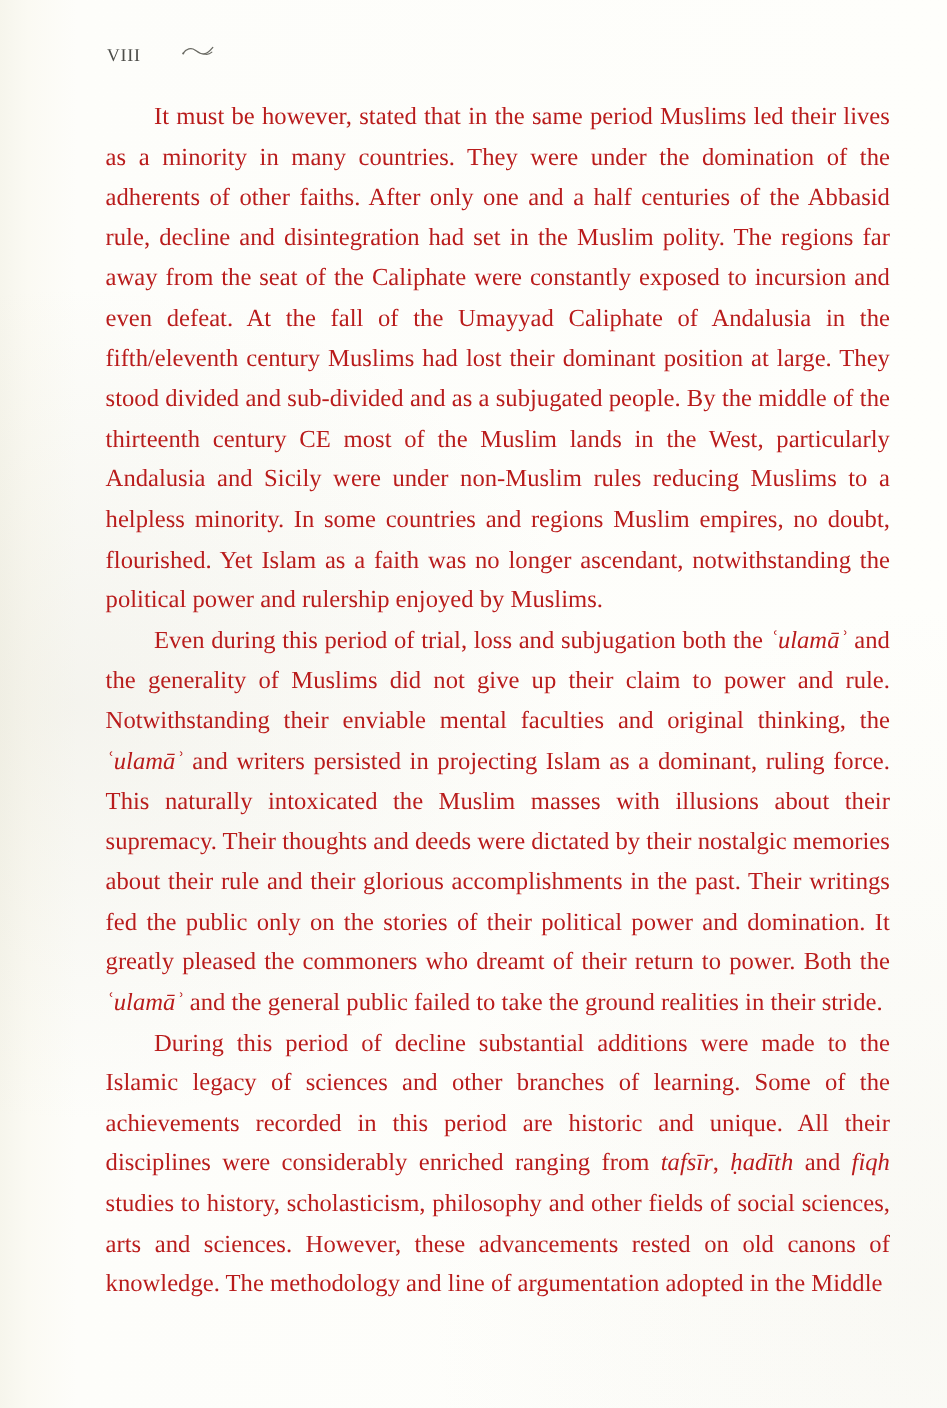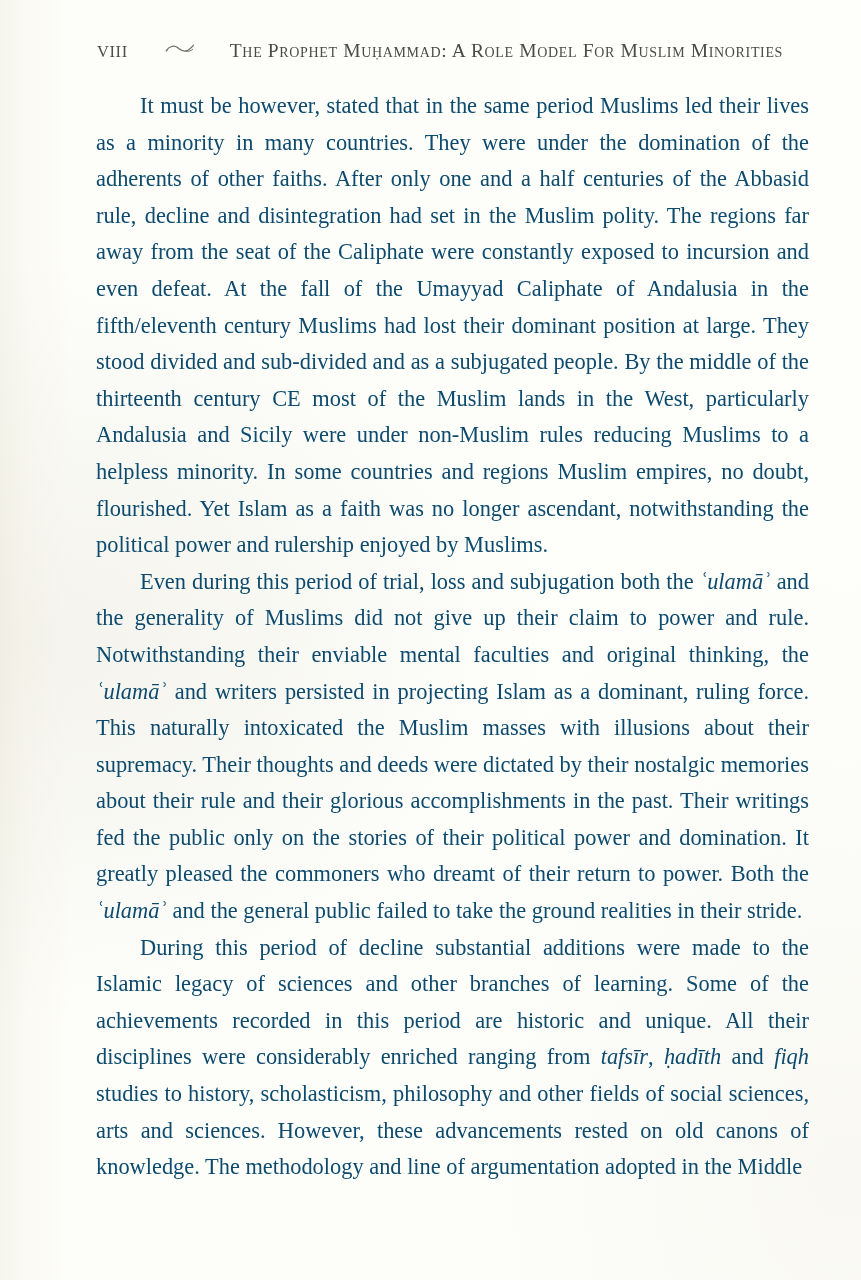--- a/index.html
+++ b/index.html
@@ -80,21 +80,21 @@
     top: 88px;
     width: 713px;
   }
   .body-text p {
     margin: 0;
     text-align: justify;
     text-justify: inter-word;
     font-size: 22.4px;
     line-height: 36.6px;
     text-indent: 44px;
-    color: #0c4a6e;
+    color: #b91c1c;
     -webkit-font-smoothing: antialiased;
   }
   .body-text p:last-child {
     
   }
   .body-text p i,
   .body-text p em {
   }
   
   .body-text p { hyphens: none; }
@@ -110,21 +110,20 @@
 
   <div class="running-head">
     <span class="folio">VIII</span>
     <span class="head-ornament">
       <svg width="30" height="14" viewBox="0 0 30 14" aria-hidden="true">
         <path d="M1.5 8.5 C4 4.2, 9 3.0, 12.5 5.6 C15.2 7.6, 17.4 9.6, 20.6 9.0 C24.2 8.3, 26.4 5.6, 28.4 3.2" fill="none" stroke="#6a6a63" stroke-width="1.2" stroke-linecap="round"></path>
         <path d="M20.6 9.0 C23.0 9.8, 25.6 9.2, 27.6 7.4" fill="none" stroke="#6a6a63" stroke-width="1.0" stroke-linecap="round"></path>
         <circle cx="1.6" cy="8.6" r="0.9" fill="#6a6a63"></circle>
       </svg>
     </span>
-    <span class="head-title">The Prophet Muḥammad: A Role Model For Muslim Minorities</span>
   </div>
 
   <div class="body-text">
     <p>It must be however, stated that in the same period Muslims led their lives as a minority in many countries. They were under the domination of the adherents of other faiths. After only one and a half centuries of the Abbasid rule, decline and disintegration had set in the Muslim polity. The regions far away from the seat of the Caliphate were constantly exposed to incursion and even defeat. At the fall of the Umayyad Caliphate of Andalusia in the fifth/eleventh century Muslims had lost their dominant position at large. They stood divided and sub-divided and as a subjugated people. By the middle of the thirteenth century CE most of the Muslim lands in the West, particularly Andalusia and Sicily were under non-Muslim rules reducing Muslims to a helpless minority. In some countries and regions Muslim empires, no doubt, flourished. Yet Islam as a faith was no longer ascendant, notwithstanding the political power and rulership enjoyed by Muslims.</p>
     <p>Even during this period of trial, loss and subjugation both the <i class="translit">ʿulamāʾ</i> and the generality of Muslims did not give up their claim to power and rule. Notwithstanding their enviable mental faculties and original thinking, the <i class="translit">ʿulamāʾ</i> and writers persisted in projecting Islam as a dominant, ruling force. This naturally intoxicated the Muslim masses with illusions about their supremacy. Their thoughts and deeds were dictated by their nostalgic memories about their rule and their glorious accomplishments in the past. Their writings fed the public only on the stories of their political power and domination. It greatly pleased the commoners who dreamt of their return to power. Both the <i class="translit">ʿulamāʾ</i> and the general public failed to take the ground realities in their stride.</p>
     <p>During this period of decline substantial additions were made to the Islamic legacy of sciences and other branches of learning. Some of the achievements recorded in this period are historic and unique. All their disciplines were considerably enriched ranging from <i class="translit">tafsīr</i>, <i class="translit">ḥadīth</i> and <i class="translit">fiqh</i> studies to history, scholasticism, philosophy and other fields of social sciences, arts and sciences. However, these advancements rested on old canons of knowledge. The methodology and line of argumentation adopted in the Middle</p>
   </div>
 
 </div>
 

